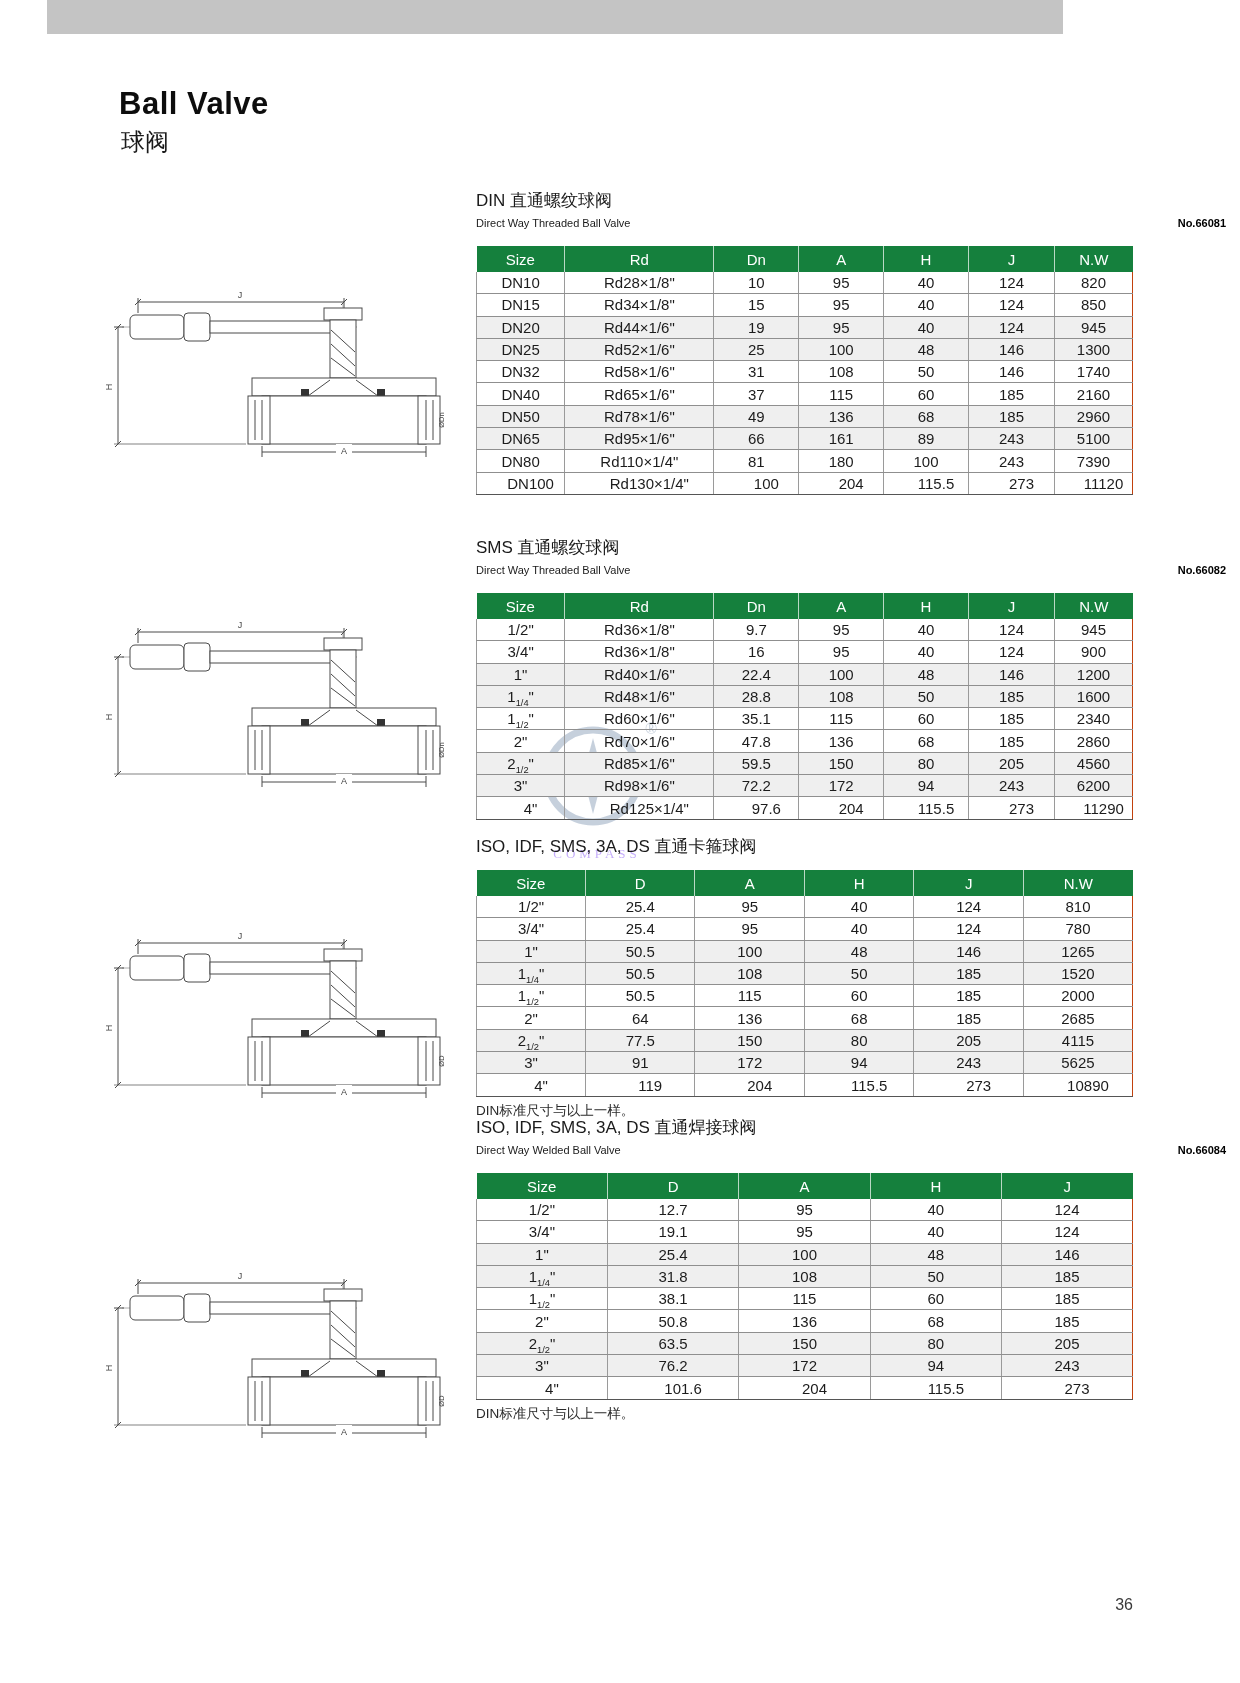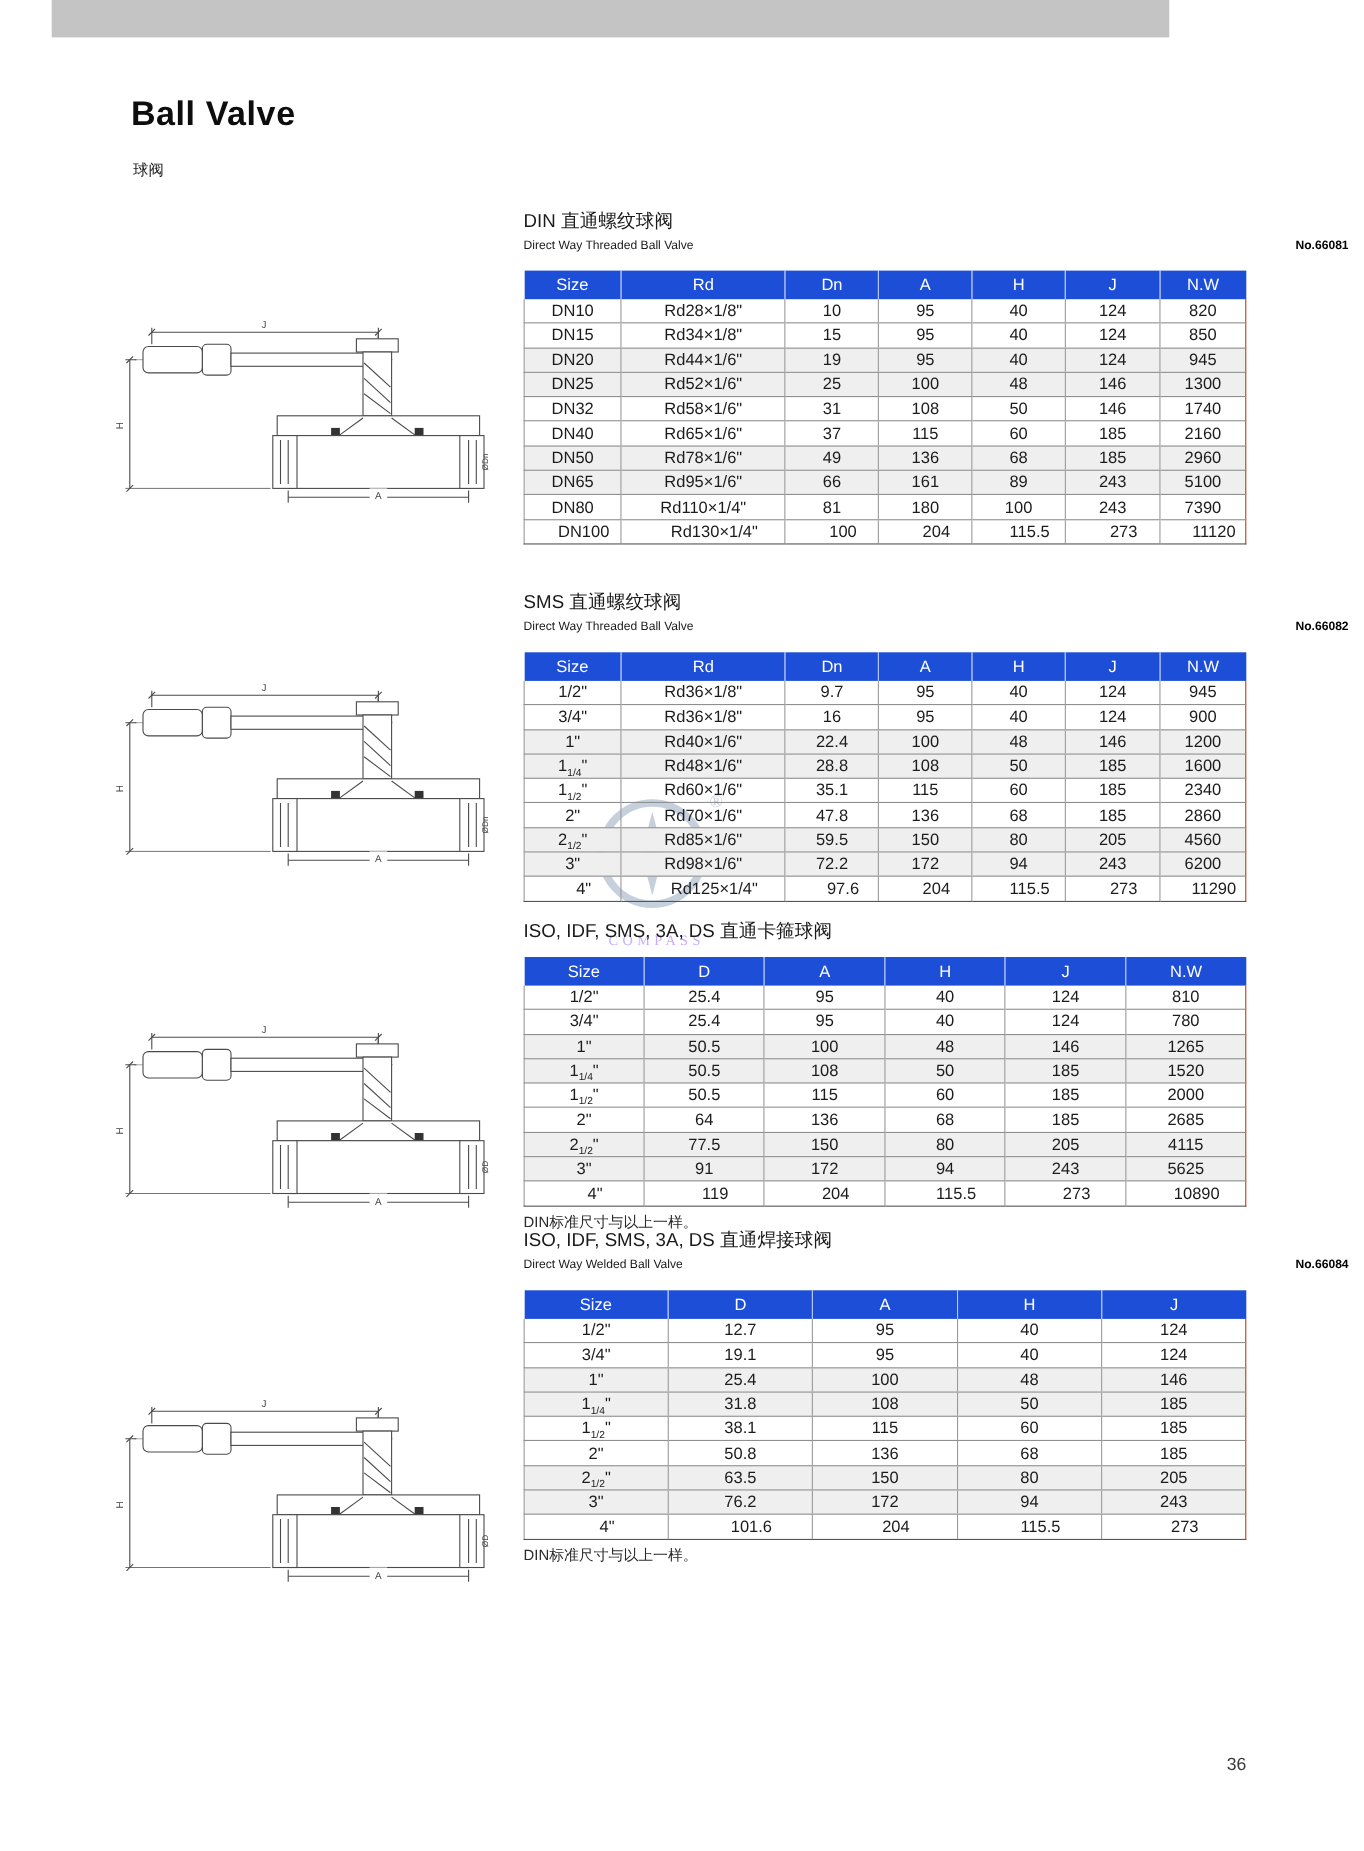--- a/index.html
+++ b/index.html
@@ -1,26 +1,26 @@
 <!DOCTYPE html>
 <html><head>
 <meta charset="utf-8">
 <style>
   html,body{margin:0;padding:0;background:#ffffff;}
   .page{position:relative;width:1240px;height:1683px;background:#fff;overflow:hidden;
         font-family:"Liberation Sans","DejaVu Sans",sans-serif;color:#222;}
   .topbar{position:absolute;left:47px;top:0;width:1016px;height:34px;background:#c4c4c4;}
   .main-title{position:absolute;left:119px;top:86px;font-size:31px;font-weight:700;color:#0d0d0d;letter-spacing:.5px;}
-  .main-subtitle{position:absolute;left:121px;top:146px;font-size:14px;color:#1a1a1a;}
+  .main-subtitle{position:absolute;left:121px;top:126px;font-size:24px;color:#1a1a1a;}
   .content-sec{position:absolute;left:476px;width:750px;}
   .sec-zh{font-size:17px;line-height:22px;color:#1a1a1a;}
   .sec-en-row{display:flex;justify-content:space-between;align-items:flex-start;font-size:11px;line-height:22px;color:#1a1a1a;}
   .sec-no{font-weight:700;color:#000;}
   table.spec{border-collapse:collapse;table-layout:fixed;width:657px;margin-top:12px;}
-  table.spec th{background:#1d4ed8;color:#fff;font-weight:400;font-size:15px;height:26px;
+  table.spec th{background:#15803d;color:#fff;font-weight:400;font-size:15px;height:26px;
                 border-left:1px solid rgba(255,255,255,.7);padding:0;text-align:center;}
   table.spec th:first-child{border-left:none;}
   table.spec td{font-size:15px;height:21.3px;text-align:center;padding:0;color:#1c1c1c;
                 border-bottom:1px solid #8f8f8f;border-left:1px solid #9a9a9a;}
   table.spec td:first-child{border-left:1px solid #9a9a9a;}
   table.spec tr td:last-child{border-right:1px solid #c2410c;}
   table.spec tbody tr.alt td{background:#efefef;}
   table.spec tbody tr:last-child td{border-bottom:1px solid #555;padding-left:20px;}
   sub{font-size:.62em;line-height:0;}
   .note{font-size:13.5px;color:#2a2a2a;margin-top:5px;}

